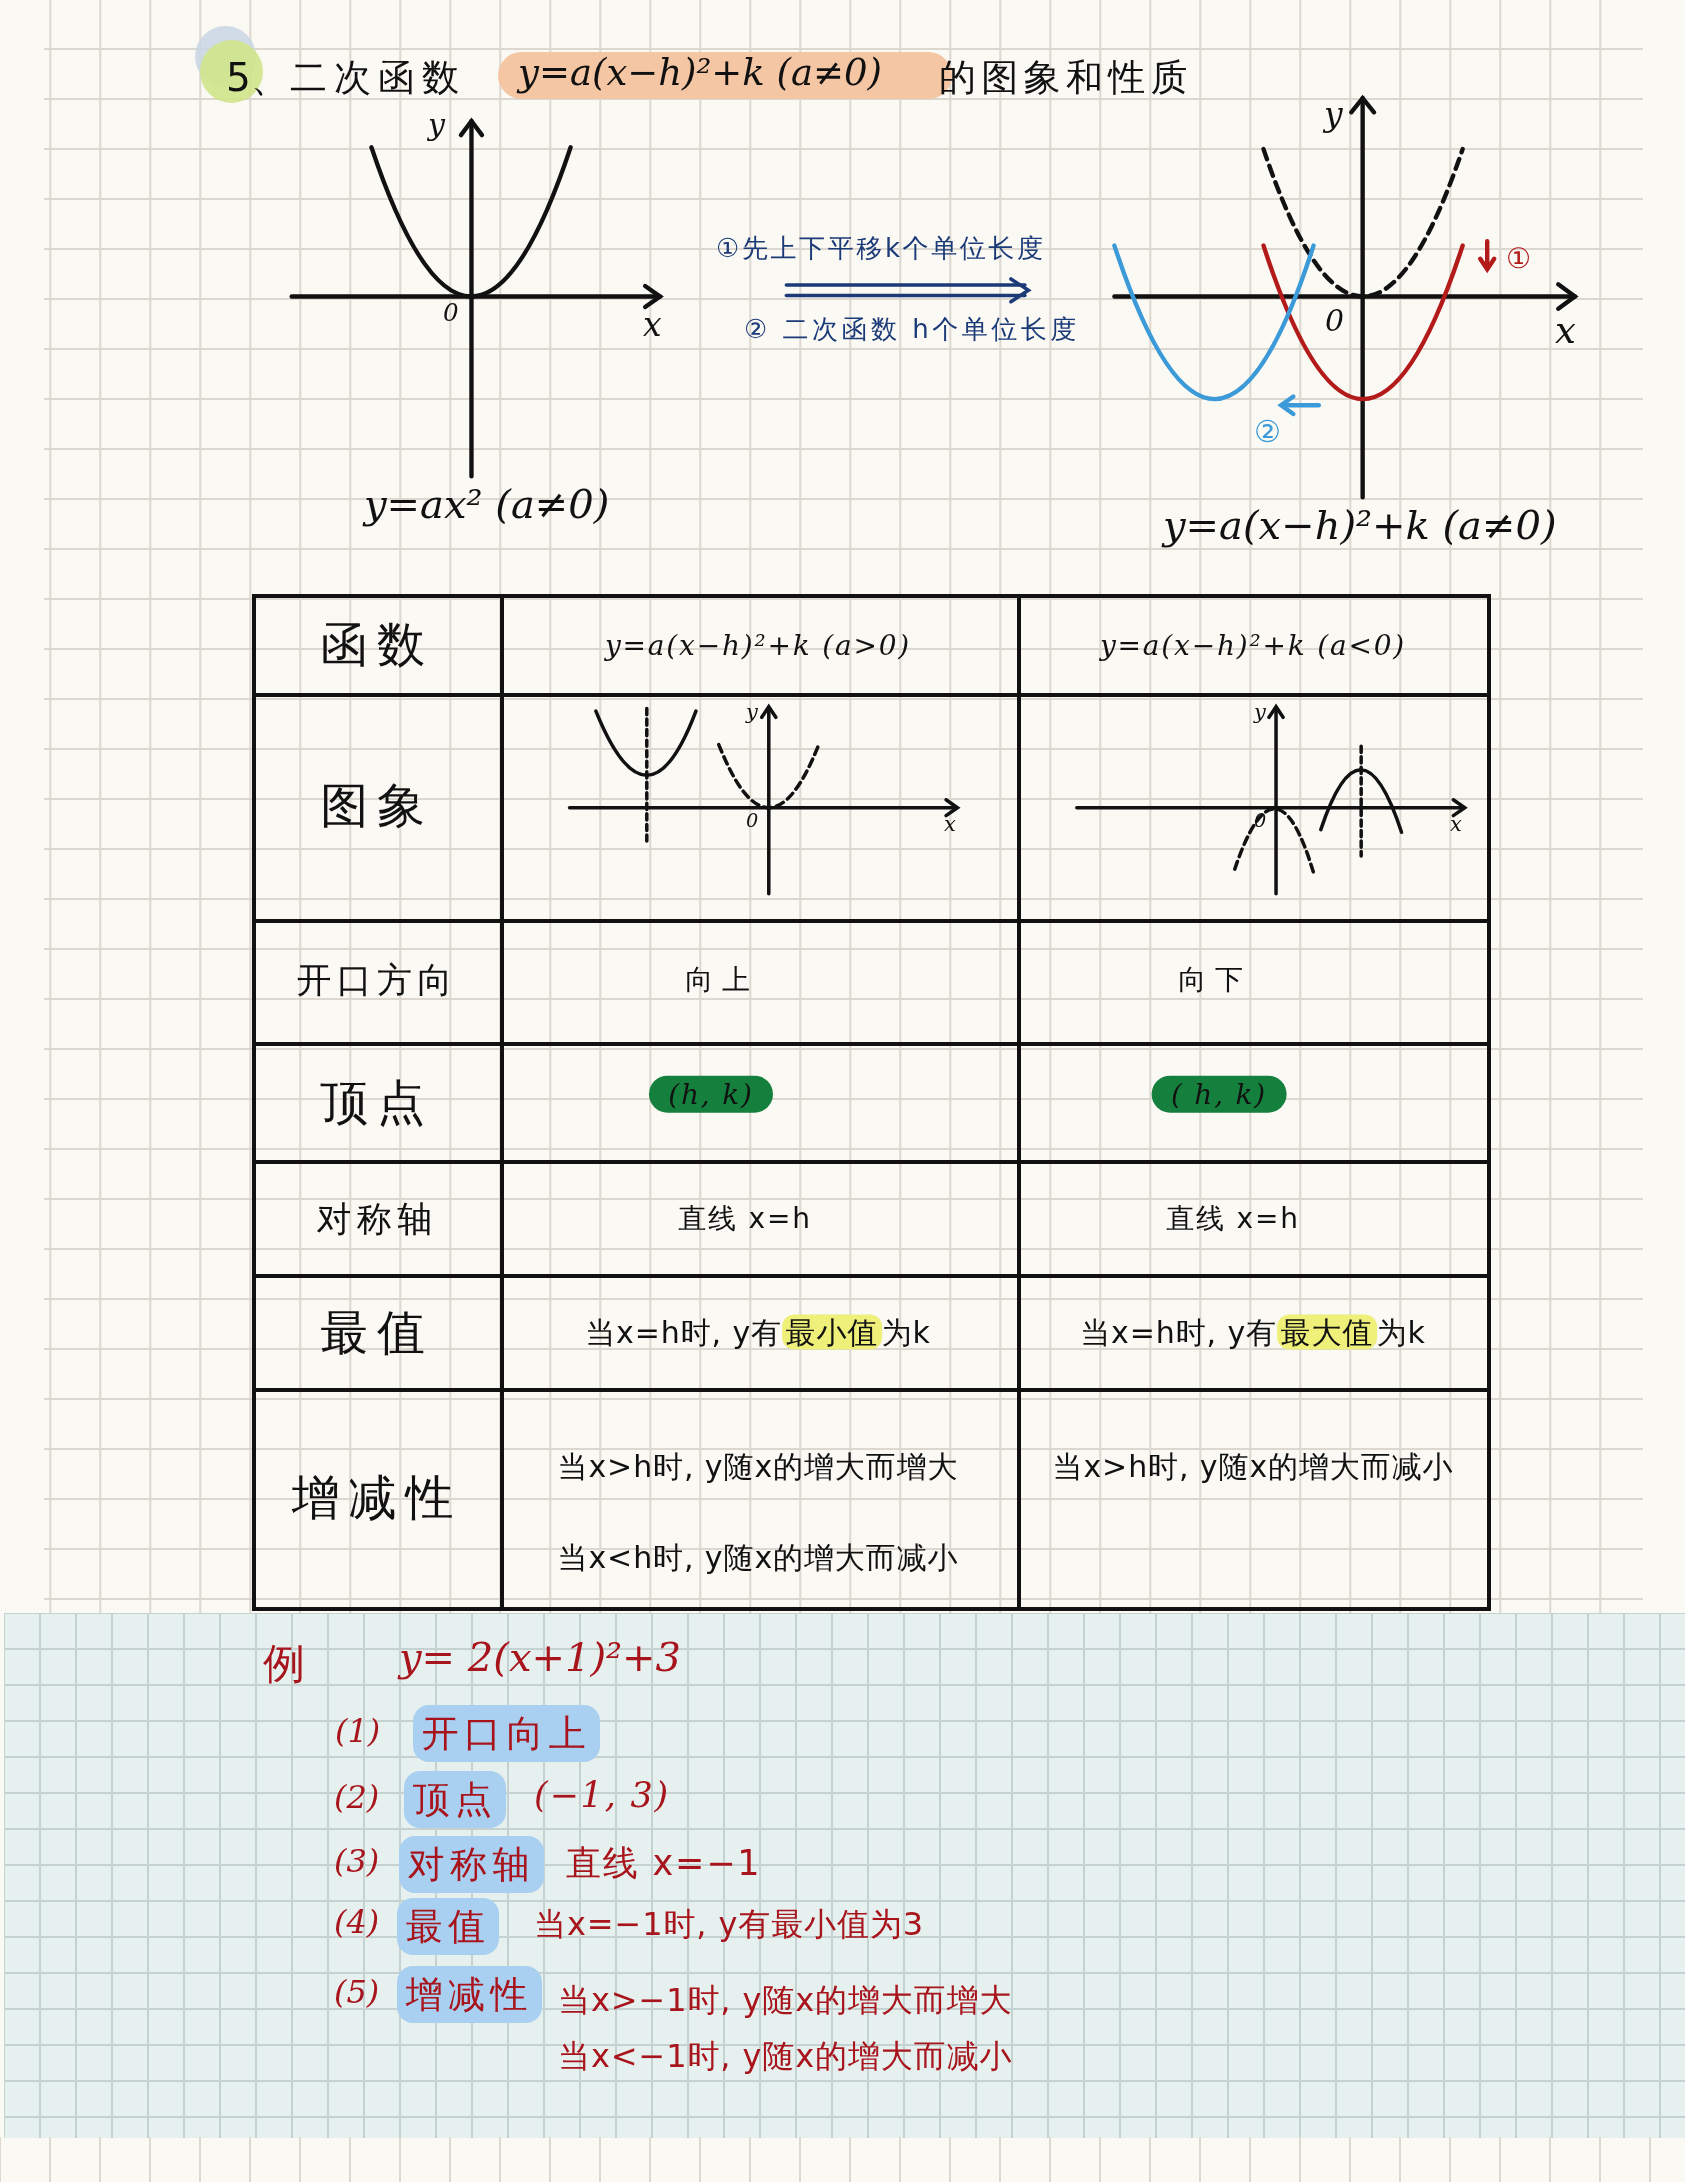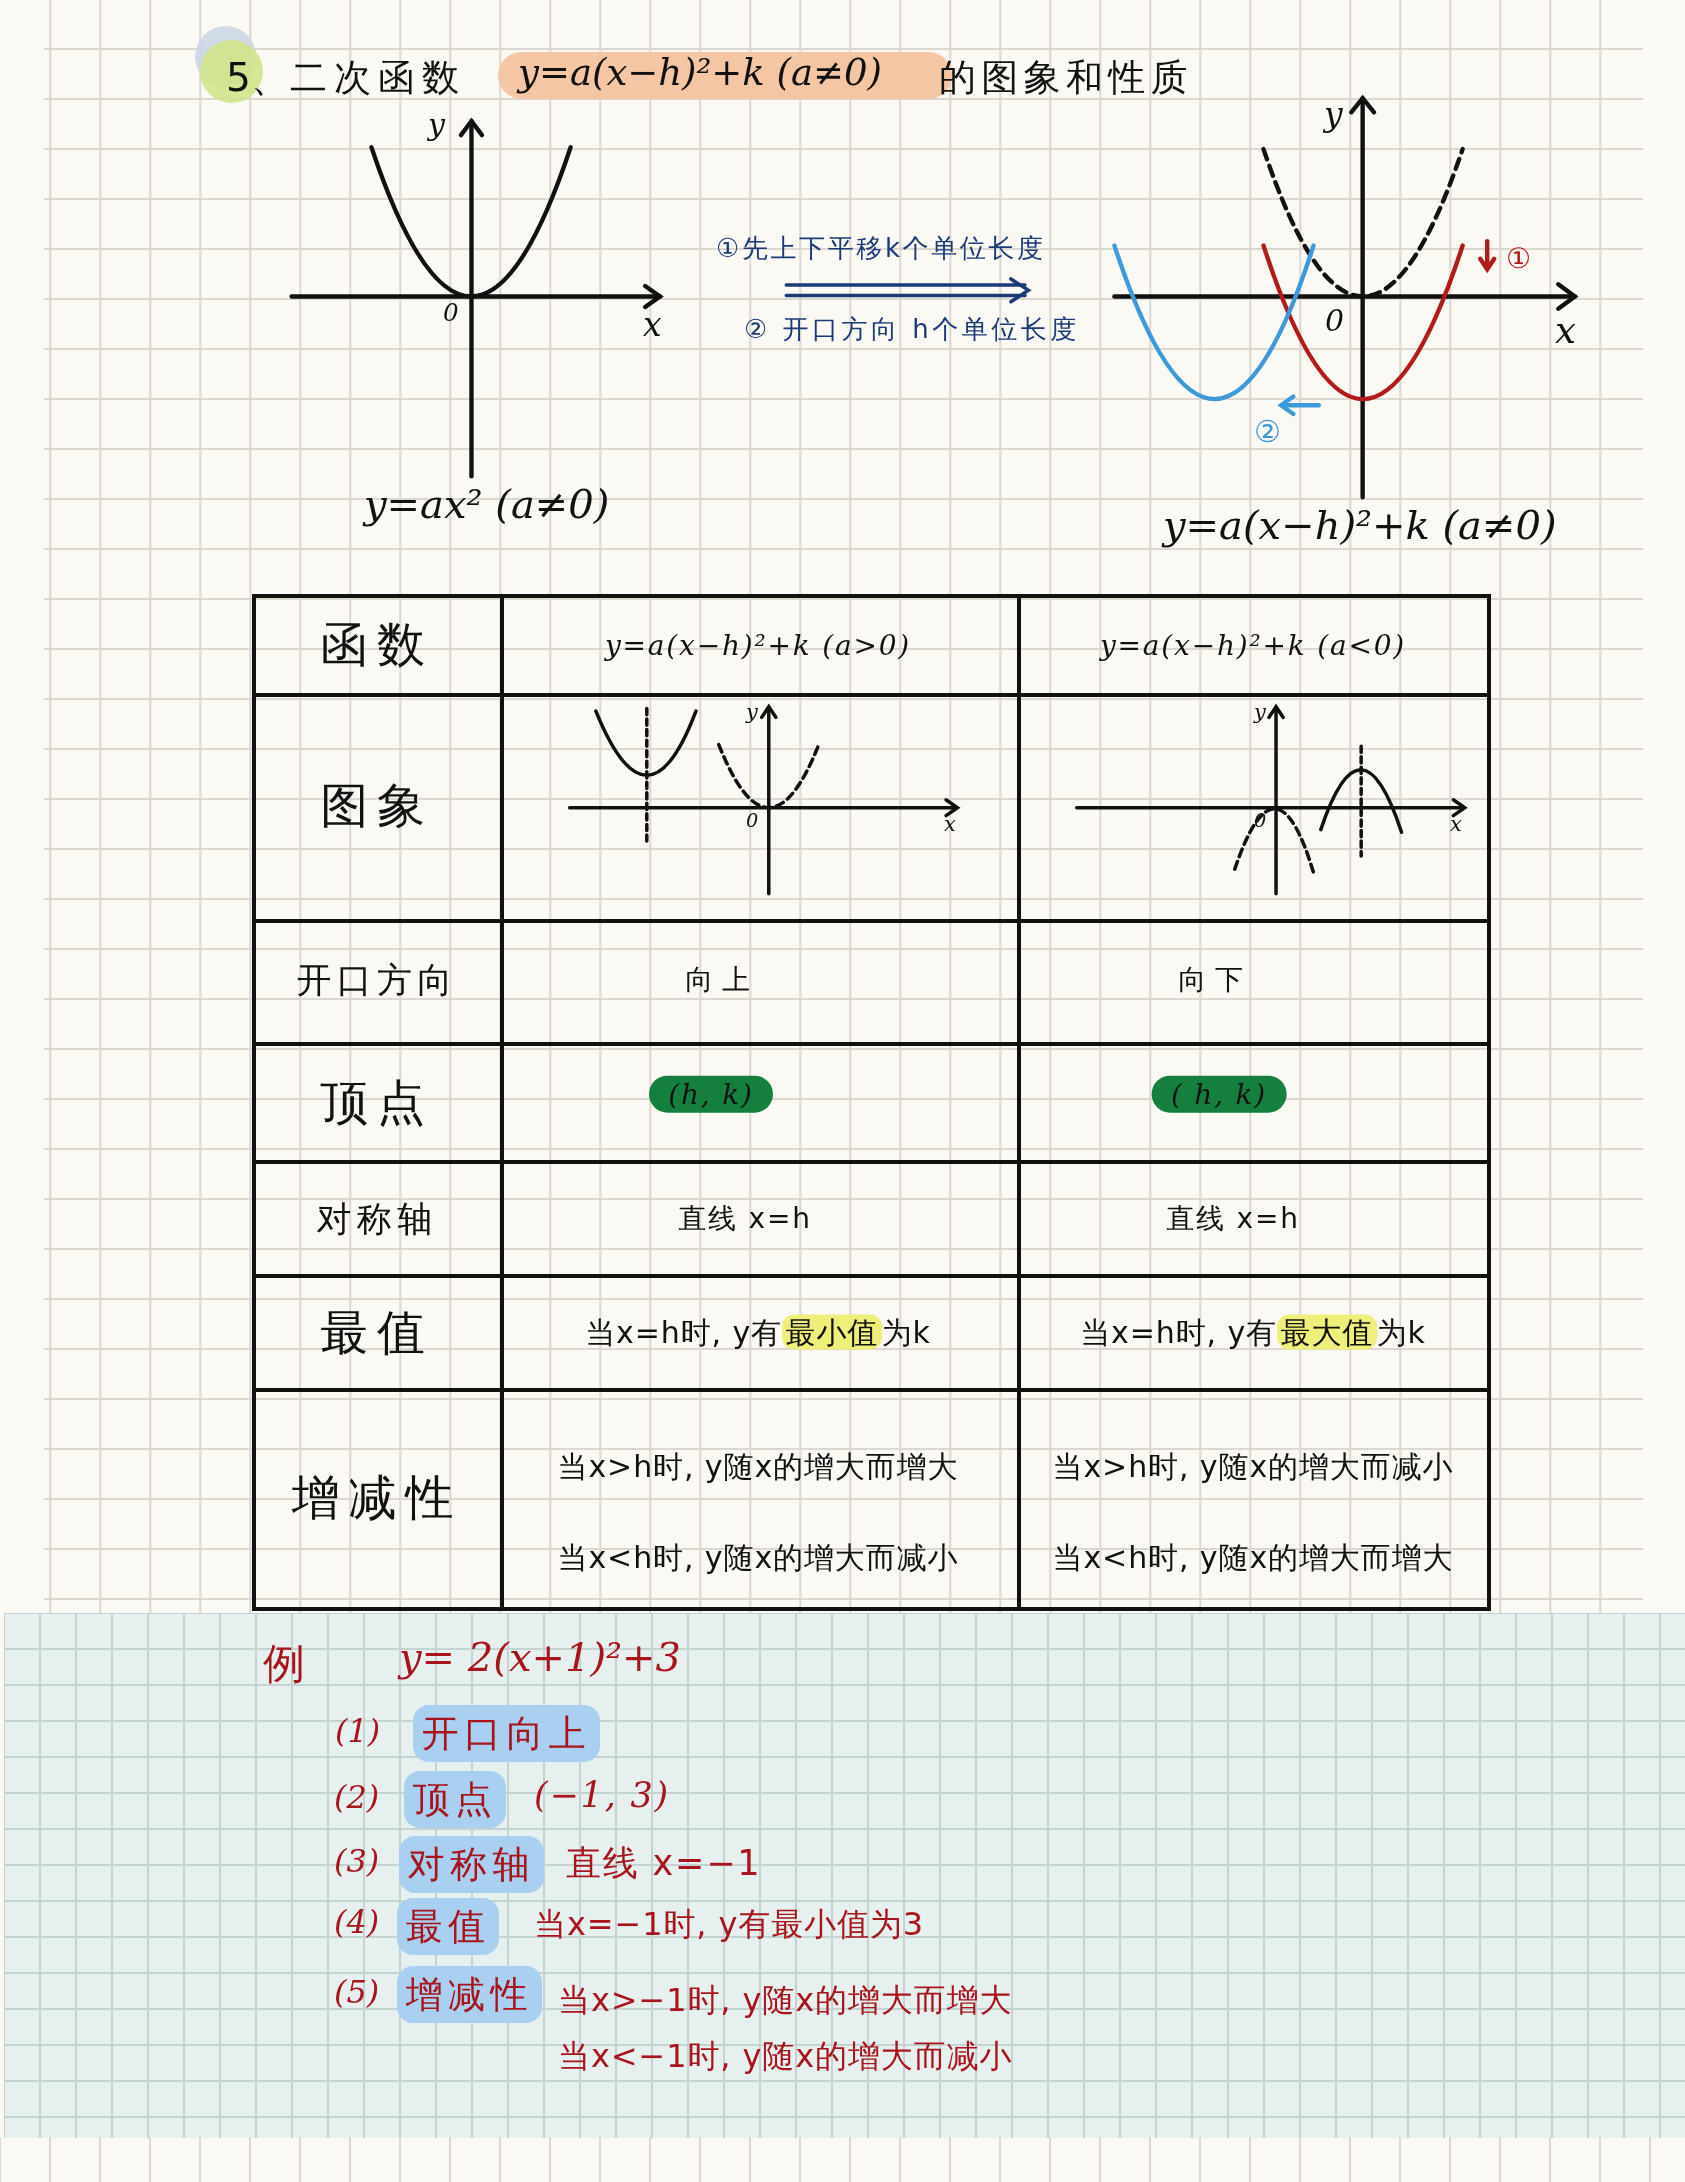--- a/index.html
+++ b/index.html
@@ -120,21 +120,21 @@
     <polyline points="1152,318 1172,331 1152,344"></polyline>
   </g>
 </svg>
 
 <div class="abs serif" style="left:428px;top:107px;font-size:30px;">y</div>
 <div class="abs serif" style="left:443px;top:298px;font-size:24.6px;">0</div>
 <div class="abs serif" style="left:643px;top:305px;font-size:33px;">x</div>
 <div class="abs serif formula-big" style="left:364px;top:481px;">y=ax² (a≠0)</div>
 
 <div class="abs note note-1 hand">①先上下平移k个单位长度</div>
-<div class="abs note note-2 hand">② 开口方向 h个单位长度</div>
+<div class="abs note note-2 hand">② 二次函数 h个单位长度</div>
 
 <div class="abs serif" style="left:1324px;top:95px;font-size:33px;">y</div>
 <div class="abs serif" style="left:1325px;top:303px;font-size:30px;">0</div>
 <div class="abs serif" style="left:1555px;top:309px;font-size:37px;">x</div>
 <div class="abs" style="left:1506px;top:242px;font-size:28px;color:#b31b1b;">①</div>
 <div class="abs" style="left:1254px;top:414px;font-size:30px;color:#3d9ad8;">②</div>
 <div class="abs serif formula-big" style="left:1163px;top:502px;">y=a(x−h)²+k (a≠0)</div>
 
 <div class="tbl">
   <div class="line-h" style="top:0"></div>
@@ -173,21 +173,20 @@
     <span>当x=h时, y有</span><span class="hl-inline">最小值</span><span>为k</span>
   </div>
   <div class="cell-text cell sm hand" style="left:1001px;top:739px">
     <span>当x=h时, y有</span><span class="hl-inline">最大值</span><span>为k</span>
   </div>
 
   <div class="cell-text rowhead hand" style="left:125px;top:904px">增减性</div>
   <div class="cell-text cell sm hand" style="left:506px;top:873px">当x&gt;h时, y随x的增大而增大</div>
   <div class="cell-text cell sm hand" style="left:506px;top:964px">当x&lt;h时, y随x的增大而减小</div>
   <div class="cell-text cell sm hand" style="left:1001px;top:873px">当x&gt;h时, y随x的增大而减小</div>
-  <div class="cell-text cell sm hand" style="left:1001px;top:964px">当x&lt;h时, y随x的增大而增大</div>
 </div>
 
 <svg width="1685" height="966" viewBox="0 0 1920 1100">
   <g stroke="#111" stroke-width="4" fill="none" stroke-linecap="round">
     <line x1="649" y1="920" x2="1090" y2="920"></line>
     <polyline points="1078,911 1091,920 1078,929"></polyline>
     <line x1="876" y1="1018" x2="876" y2="806"></line>
     <polyline points="868,817 876,805 884,817"></polyline>
     <path d="M679,810 Q738,956 793,810"></path>
     <line x1="737" y1="807" x2="737" y2="960" stroke-dasharray="7,5"></line>

